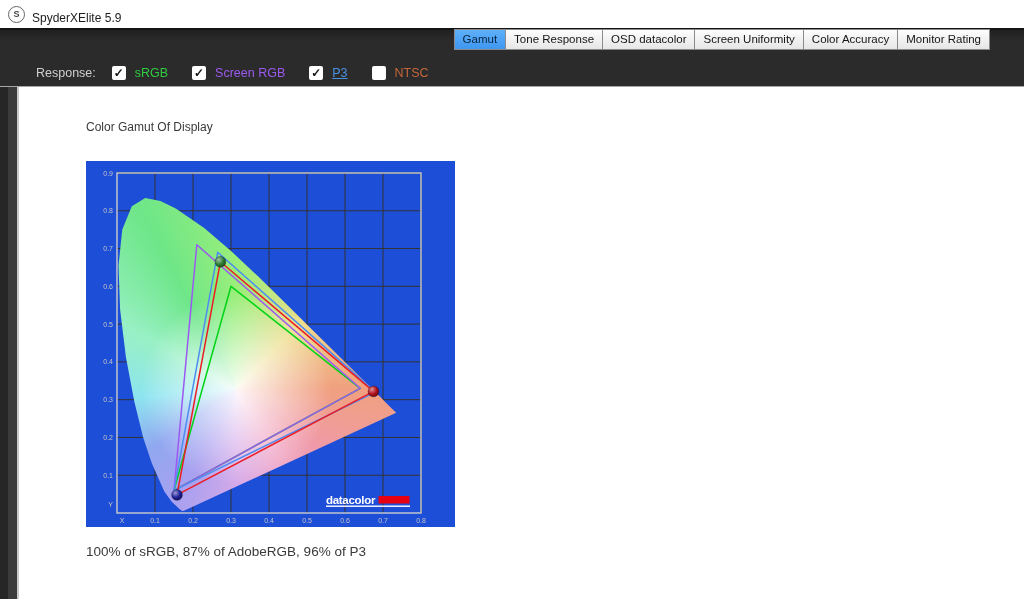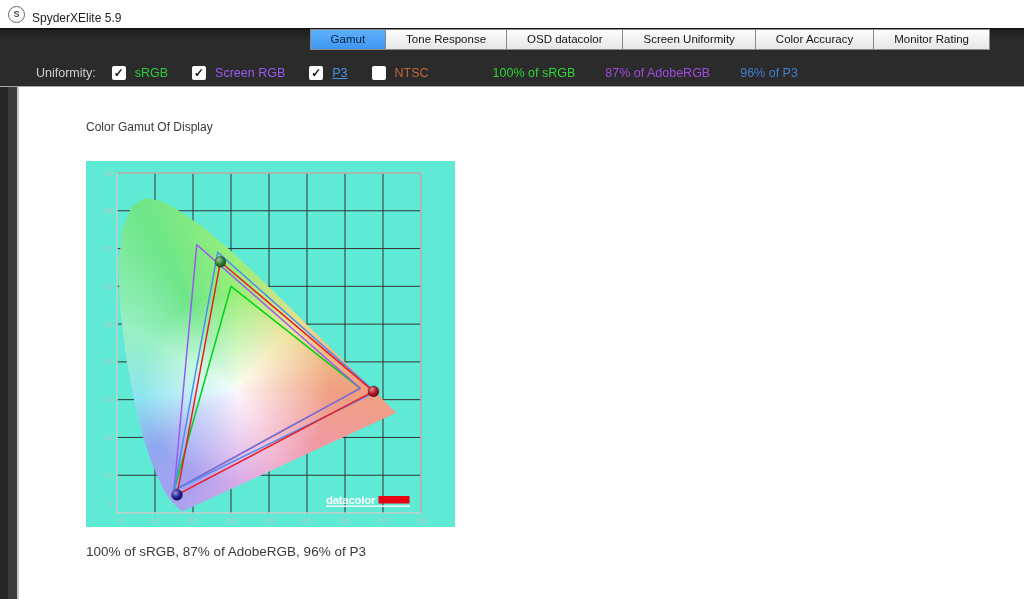--- a/index.html
+++ b/index.html
@@ -8,40 +8,40 @@
   
   .titlebar{position:absolute;top:0;left:0;right:0;height:28px;background:#fff;display:flex;align-items:center;}
   .app-icon{width:15px;height:15px;margin-left:8px;border:1.4px solid #666;border-radius:50%;
     display:flex;align-items:center;justify-content:center;font-size:9px;font-weight:bold;color:#444;}
   .title-text{margin-left:7px;font-size:12px;color:#1c1c1c;margin-top:8px;}
 
   
   .dark-header{position:absolute;top:28px;left:0;right:0;height:59px;background:linear-gradient(180deg,#202020 0,#2b2b2b 20%,#2b2b2b 100%);
     border-top:2px solid #141414;border-bottom:1px solid #a6a6a6;box-sizing:border-box;}
   .tabs{position:absolute;top:-1px;right:34px;display:flex;}
-  .tab{height:13px;padding:3px 20px 3px;font-size:11.5px;color:#141414;background:linear-gradient(180deg,#fdfdfd,#e6e6e6);
+  .tab{height:13px;padding:3px 8px 3px;font-size:11.5px;color:#141414;background:linear-gradient(180deg,#fdfdfd,#e6e6e6);
     border:1px solid #8a8a8a;margin-left:-1px;white-space:nowrap;cursor:default;}
   .tab.selected{background:linear-gradient(180deg,#5fb0fa,#3e97f0);color:#06233f;}
   .ref-row{position:absolute;top:33px;left:36px;right:0;height:20px;display:flex;align-items:center;font-size:12.5px;}
   .ref-title{color:#cfcfcf;margin-right:16px;}
   .ref-item{display:flex;align-items:center;margin-right:24px;}
   .checkbox{width:14px;height:14px;background:#fff;border-radius:2px;margin-right:9px;
     display:flex;align-items:center;justify-content:center;font-size:12px;font-weight:bold;color:#111;line-height:1;cursor:default;}
   .results{display:flex;margin-left:40px;}
   .result{margin-right:30px;white-space:nowrap;}
 
   
   .left-strip{position:absolute;top:87px;bottom:0;left:0;width:19px;
     background:linear-gradient(90deg,#262626 0,#262626 8px,#3b3b3b 8px,#3b3b3b 17px,#c9c9c9 17px,#c9c9c9 19px);}
   .content{position:absolute;top:87px;left:19px;right:0;bottom:0;background:#fff;}
   .heading{position:absolute;left:67px;top:33px;font-size:12px;color:#3a3a3a;}
   .caption{position:absolute;left:67px;top:457px;font-size:13.5px;color:#3a3a3a;text-align:right;}
 
   
-  .chart-panel{position:absolute;left:67px;top:74px;width:369px;height:366px;background:#5eead4;}
+  .chart-panel{position:absolute;left:67px;top:74px;width:369px;height:366px;background:#1d4ed8;}
   .chart-panel svg{position:absolute;top:0;left:0;}
   svg text{font-family:"Liberation Sans",sans-serif;}
 </style>
 </head>
 <body>
 
 <div class="app">
 
   <div class="titlebar">
     <div class="app-icon">S</div>
@@ -51,43 +51,38 @@
   <div class="dark-header">
     <div class="tabs" id="tabs">
         <div class="tab selected">Gamut</div>
         <div class="tab">Tone Response</div>
         <div class="tab">OSD datacolor</div>
         <div class="tab">Screen Uniformity</div>
         <div class="tab">Color Accuracy</div>
         <div class="tab">Monitor Rating</div>
       </div>
     <div class="ref-row">
-      <span class="ref-title">Uniformity:</span>
+      <span class="ref-title">Response:</span>
       <span id="refs" style="display:flex">
           <span class="ref-item">
             <span class="checkbox">✓</span>
             <span style="color: rgb(46, 204, 64);">sRGB</span>
           </span>
           <span class="ref-item">
             <span class="checkbox">✓</span>
             <span style="color: rgb(155, 89, 240);">Screen RGB</span>
           </span>
           <span class="ref-item">
             <span class="checkbox">✓</span>
             <span style="color: rgb(74, 144, 226); text-decoration: underline;">P3</span>
           </span>
           <span class="ref-item">
             <span class="checkbox"></span>
             <span style="color: rgb(196, 102, 58);">NTSC</span>
           </span>
-        </span>
-      <span id="results" class="results">
-          <span class="result" style="color: rgb(45, 212, 52);">100% of sRGB</span>
-          <span class="result" style="color: rgb(160, 74, 224);">87% of AdobeRGB</span>
-          <span class="result" style="color: rgb(62, 127, 208);">96% of P3</span>
         </span>
     </div>
   </div>
 
   <div class="left-strip"></div>
 
   <div class="content">
     <div class="heading">Color Gamut Of Display</div>
 
     <div class="chart-panel">

